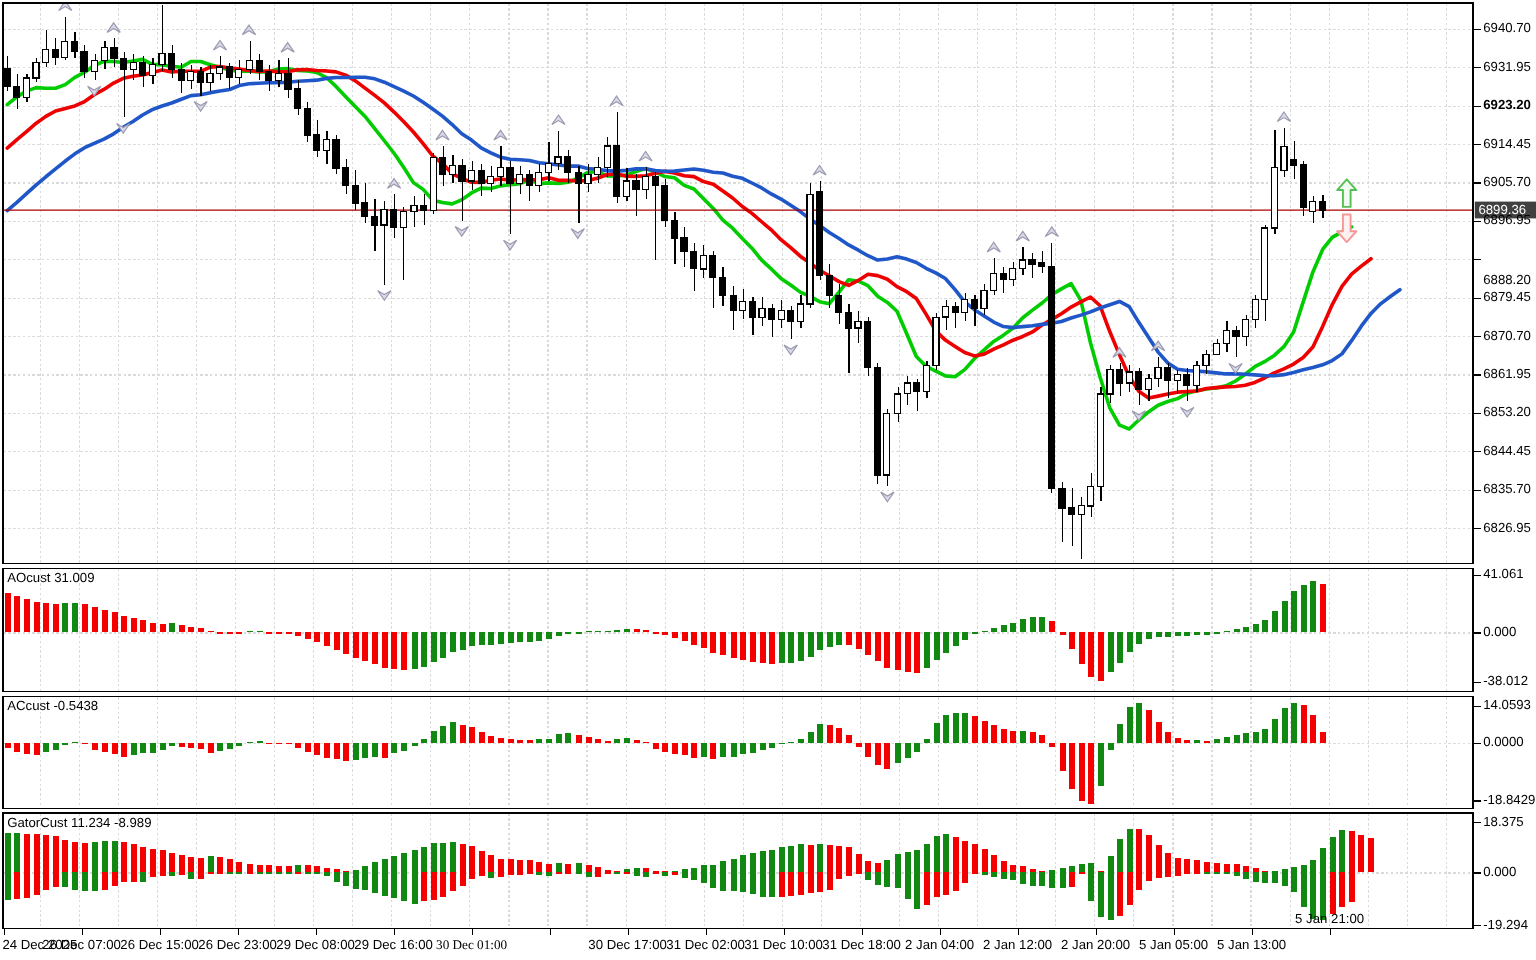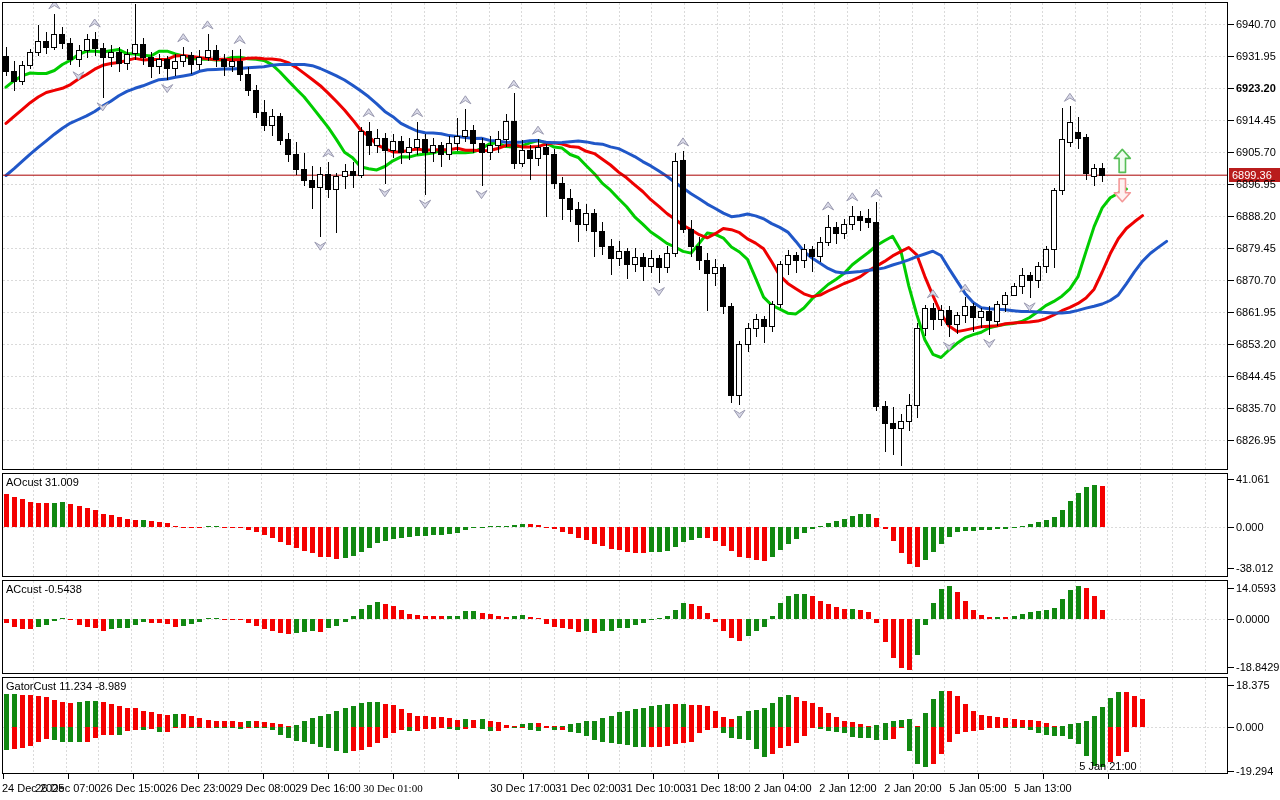--- a/index.html
+++ b/index.html
@@ -5,21 +5,21 @@
   html,body{margin:0;padding:0;background:#fff}
   .wrap{position:relative;width:1280px;height:800px;background:#fff;overflow:hidden;
         font-family:"Liberation Sans",sans-serif;font-size:11px;color:#000}
   .wrap svg{position:absolute;left:0;top:0}
   .labels span{position:absolute;line-height:12px;white-space:nowrap}
   .plabel{left:1236px}
   .olabel{left:1236px}
   .tlabel{transform:translateX(-50%)}
   .tlabel.first{transform:none}
   .ptitle{left:6px}
-  .badge{position:absolute;left:1229px;top:168px;width:48px;height:14px;background:#b91c1c;
+  .badge{position:absolute;left:1229px;top:168px;width:48px;height:14px;background:#404040;
          color:#fff;line-height:14px;padding-left:3px;font-size:11px}
 </style>
 </head>
 <body>
 
 <div class="wrap">
   <svg id="chart" width="1280" height="800">
       <g shape-rendering="crispEdges">
         <line x1="33.5" y1="3" x2="33.5" y2="469" stroke="#DADADA" stroke-width="1" stroke-dasharray="2 2"></line>
         <line x1="66.05" y1="3" x2="66.05" y2="469" stroke="#DADADA" stroke-width="1" stroke-dasharray="2 2"></line>
@@ -1142,21 +1142,21 @@
     <span class="olabel" style="top:721px">0.000</span>
     <span class="olabel" style="top:765px">-19.294</span>
 
     <div class="badge">6899.36</div>
   <span class="plabel" style="top: 18px;">6940.70</span>
       <span class="plabel" style="top: 50px;">6931.95</span>
       <span class="plabel" style="top: 82px; font-weight: bold;">6923.20</span>
       <span class="plabel" style="top: 114px; text-align: center;">6914.45</span>
       <span class="plabel" style="top: 146px;">6905.70</span>
       <span class="plabel" style="top: 178px;">6896.95</span>
-      <span class="plabel" style="top: 210px;">6888.20</span>
+      <span class="plabel" style="top: 228px;">6888.20</span>
       <span class="plabel" style="top: 242px;">6879.45</span>
       <span class="plabel" style="top: 274px;">6870.70</span>
       <span class="plabel" style="top: 306px;">6861.95</span>
       <span class="plabel" style="top: 338px;">6853.20</span>
       <span class="plabel" style="top: 370px;">6844.45</span>
       <span class="plabel" style="top: 402px;">6835.70</span>
       <span class="plabel" style="top: 434px;">6826.95</span>
       <span class="tlabel first" style="top: 782px; left: 2px;">24 Dec 2025</span>
       <span class="tlabel" style="top: 782px; left: 68px;">26 Dec 07:00</span>
       <span class="tlabel" style="top: 782px; left: 133px;">26 Dec 15:00</span>

